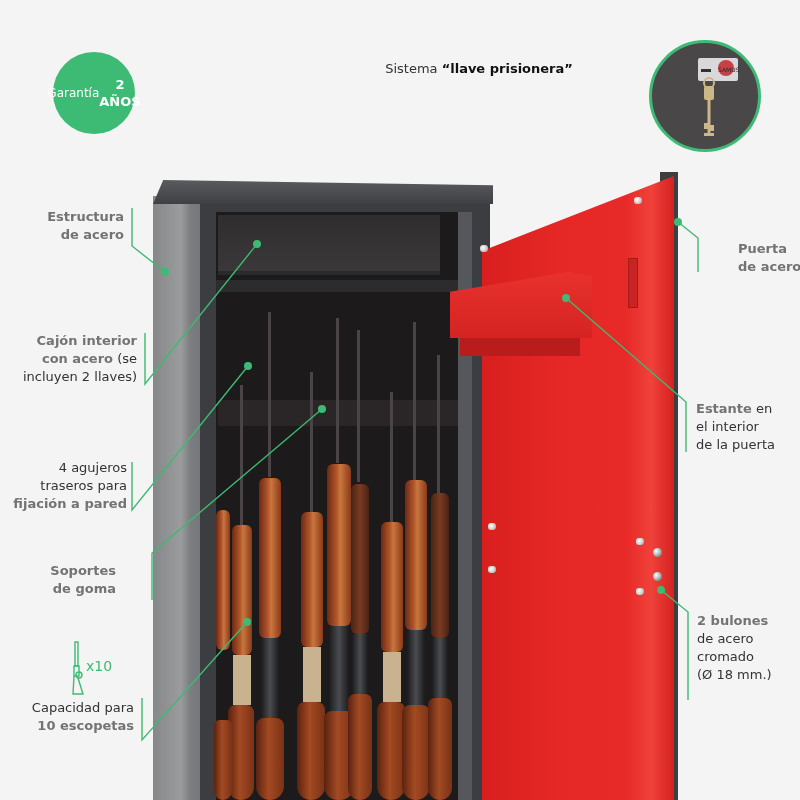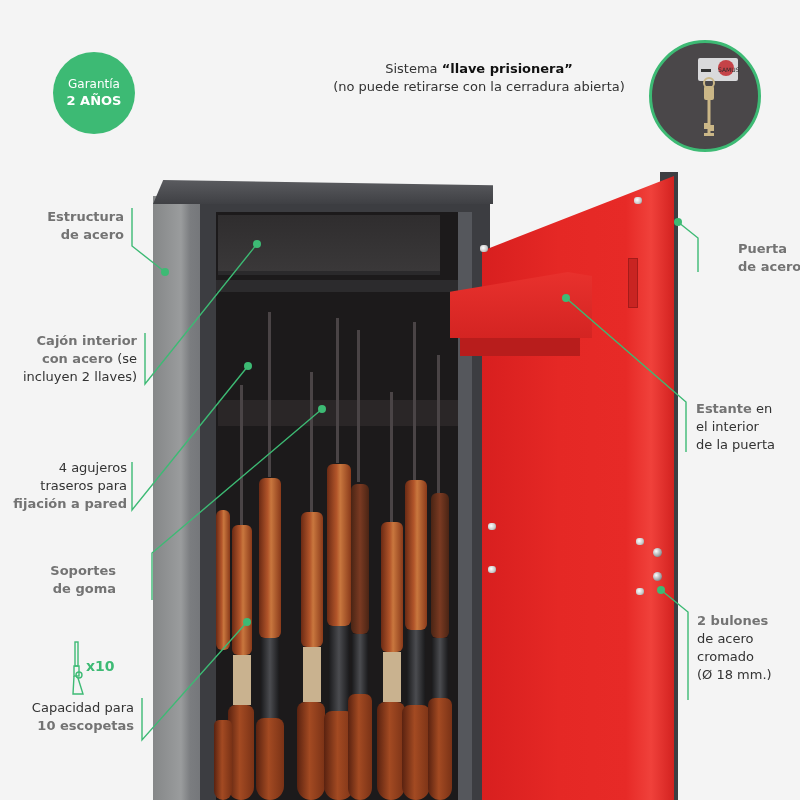--- a/index.html
+++ b/index.html
@@ -9,21 +9,21 @@
     font-family: "DejaVu Sans", sans-serif;
     color: #1d1d1d;
     position: relative;
   }
   .abs { position: absolute; }
 
   
   .badge {
     left: 53px; top: 52px; width: 82px; height: 82px; border-radius: 50%;
     background: #3dba74; color: #fff; text-align: center;
-    display: flex; flex-direction: column; justify-content: center; align-items: center;
+    display: flex; flex-direction: row; justify-content: center; align-items: center;
   }
   .badge .l1 { font-size: 12px; line-height: 15px; }
   .badge .l2 { font-size: 13px; font-weight: bold; line-height: 17px; }
 
   
   .toptext { left: 310px; top: 52px; width: 338px; text-align: center; font-size: 13px; line-height: 18px; color: #333; }
   .toptext b { color: #111; }
   .toptext .p2 { margin-top: 8px; }
 
   
@@ -81,21 +81,20 @@
 <body>
 
 <div class="abs badge">
   <span class="l1">Garantía</span>
   <span class="l2">2 AÑOS</span>
 </div>
 
 <div class="abs toptext">
   <div class="p2">
     <span>Sistema </span><b>“llave prisionera”</b><br>
-    <span>(no puede retirarse con la cerradura abierta)</span>
   </div>
 </div>
 
 <div class="abs keycircle">
   <svg width="106" height="106" viewBox="0 0 106 106">
     <rect x="46" y="15" width="40" height="23" rx="2" fill="#d9d9db"></rect>
     <circle cx="74" cy="25" r="8" fill="#c1272d" opacity="0.85"></circle>
     <text x="66" y="29" font-size="6" font-family="DejaVu Sans, sans-serif" fill="#2a2a2a">SAMUS</text>
     <rect x="49" y="26" width="10" height="3" fill="#333"></rect>
     <circle cx="57" cy="40" r="5" fill="none" stroke="#cbb787" stroke-width="2"></circle>
@@ -232,21 +231,21 @@
 
 <div class="abs" style="left:66px;top:640px;width:60px;height:56px;">
   <svg width="20" height="56" viewBox="0 0 20 56" style="position:absolute;left:4px;top:0;">
     <g stroke="#3dba74" stroke-width="1.4" fill="none">
       <rect x="5" y="2" width="3" height="24"></rect>
       <rect x="4" y="26" width="5" height="10"></rect>
       <circle cx="9" cy="35" r="3"></circle>
       <polyline points="4,36 3,54 13,54 8,38"></polyline>
     </g>
   </svg>
-  <span style="position:absolute;left:20px;top:18px;font-size:14px;color:#3dba74;font-weight:bold;">x10</span>
+  <span style="position:absolute;left:20px;top:18px;font-size:14px;color:#3dba74;">x10</span>
 </div>
 
 <div class="abs lbl right-al" style="right:666px;top:699px;width:140px;">
   <span>Capacidad para</span><br>
   <b>10 escopetas</b>
 </div>
 
 <div class="abs lbl" style="left:738px;top:240px;width:90px;">
   <b>Puerta</b><br>
   <b>de acero</b>

